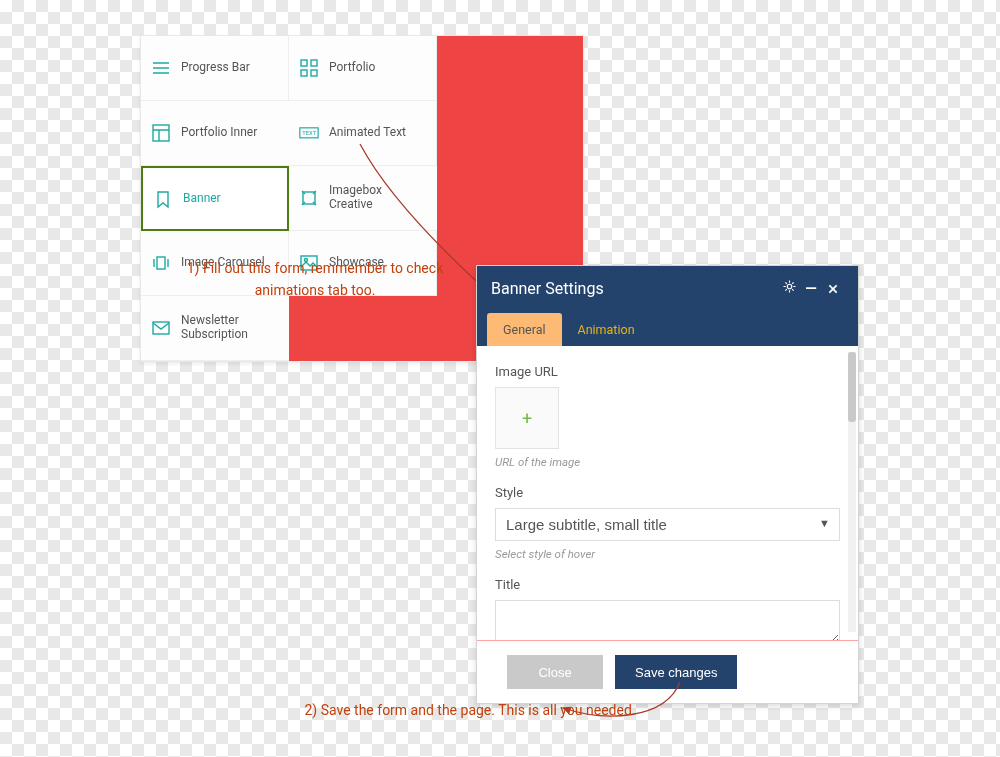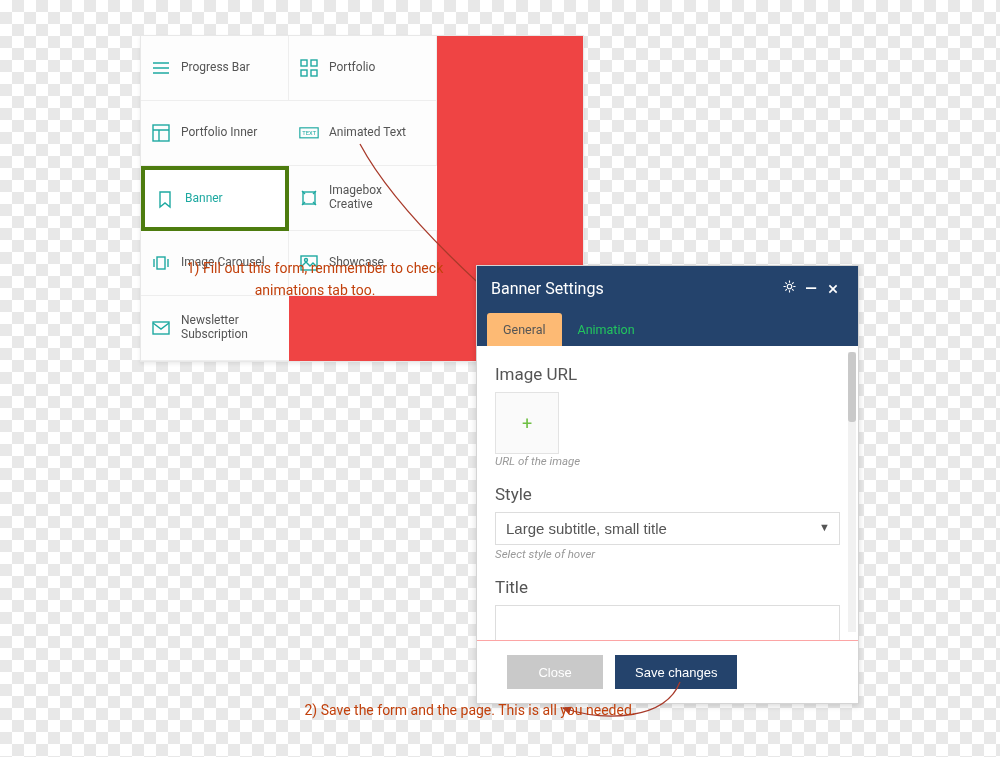--- a/index.html
+++ b/index.html
@@ -38,21 +38,21 @@
     align-items: center;
     gap: 10px;
     padding: 0 10px;
     cursor: pointer;
     font-size: 12px;
     color: #555;
     background: #fdfdfd;
   }
   .module:nth-child(3n){ border-right:none;}
   .module.selected {
-    border: 4px solid #4d7c0f;
+    border: 2px solid #4d7c0f;
     color: #1ea9a1;
     background:#fff;
   }
   .mod-icon {
     width: 20px; height: 20px;
     flex: 0 0 20px;
     display:flex;align-items:center;justify-content:center;
   }
   .mod-icon svg { stroke:#1ea9a1; fill:none; stroke-width:1.4; }
   .mod-label { line-height: 1.15; }
@@ -82,21 +82,21 @@
   .tabs {
     background:#24436c;
     display:flex;
     padding-left:10px;
     height:36px;
     align-items:flex-end;
   }
   .tab {
     padding: 9px 16px;
     font-size: 12.5px;
-    color:#22c55e;
+    color:#eab308;
     cursor:pointer;
   }
   .tab.active {
     background:#fdba74;
     color:#555;
     border-radius: 3px 3px 0 0;
   }
   .dialog-body {
     position:relative;
     padding: 18px 18px 10px 18px;
@@ -104,24 +104,24 @@
     overflow:hidden;
   }
   .scroll-track{
     position:absolute; right:2px; top:6px; width:8px; height:280px;
     background:#f1f1f1;
   }
   .scroll-thumb{
     width:100%; height:70px; background:#c9c9c9; border-radius:3px;
   }
   .field-label{
-    font-size:17px;color:#555;margin-bottom:8px;display:block;
+    font-size:13px;color:#555;margin-bottom:8px;display:block;
   }
   .help-text{
-    font-size:11.5px;color:#999;font-style:italic;margin-bottom:16px;display:block;
+    font-size:11.5px;color:#999;font-style:italic;margin-top:6px;margin-bottom:16px;display:block;
   }
   .img-picker{
     width:64px;height:62px;border:1px solid #e3e3e3;background:#fafafa;
     display:flex;align-items:center;justify-content:center;color:#6fbf44;font-size:18px;cursor:pointer;
   }
   .select{
     width:100%;height:33px;border:1px solid #ddd;background:#fff;font-size:15px;color:#555;
     padding:0 10px;appearance:none;-webkit-appearance:none;position:relative;
   }
   .select-wrap{position:relative; margin-bottom:2px;}

